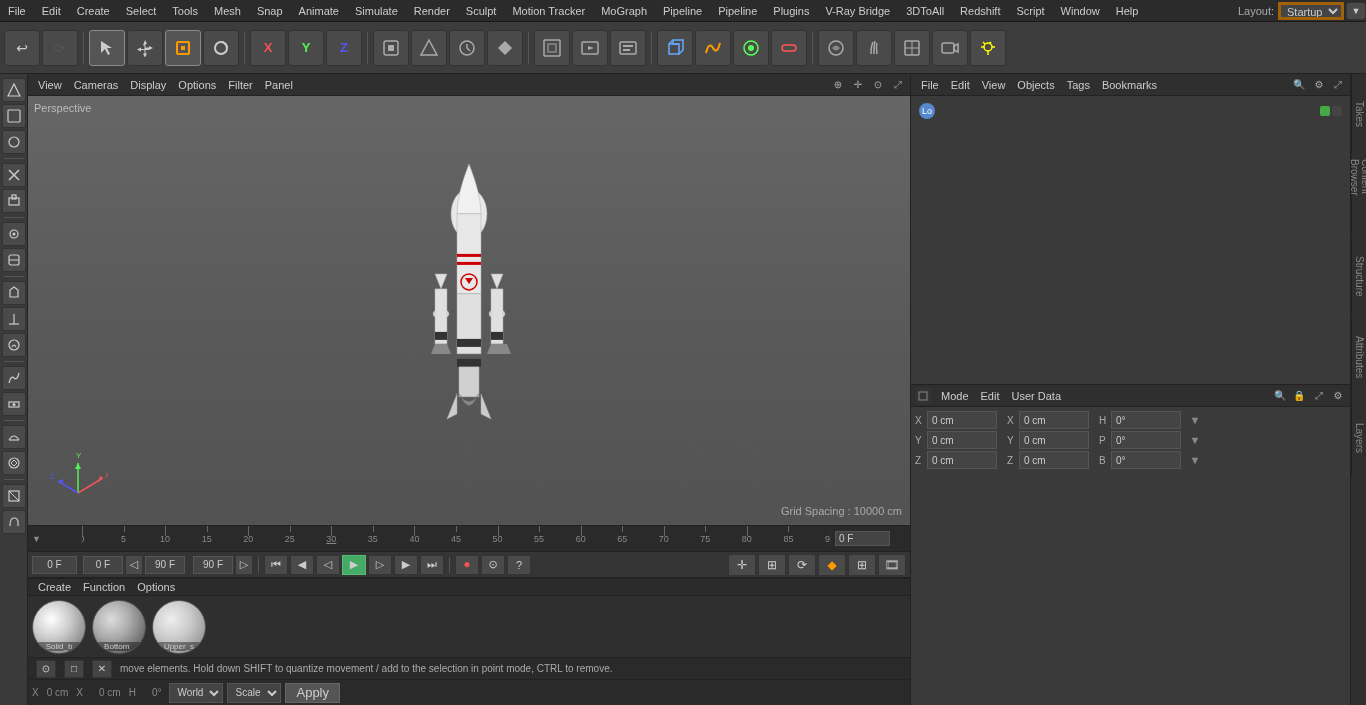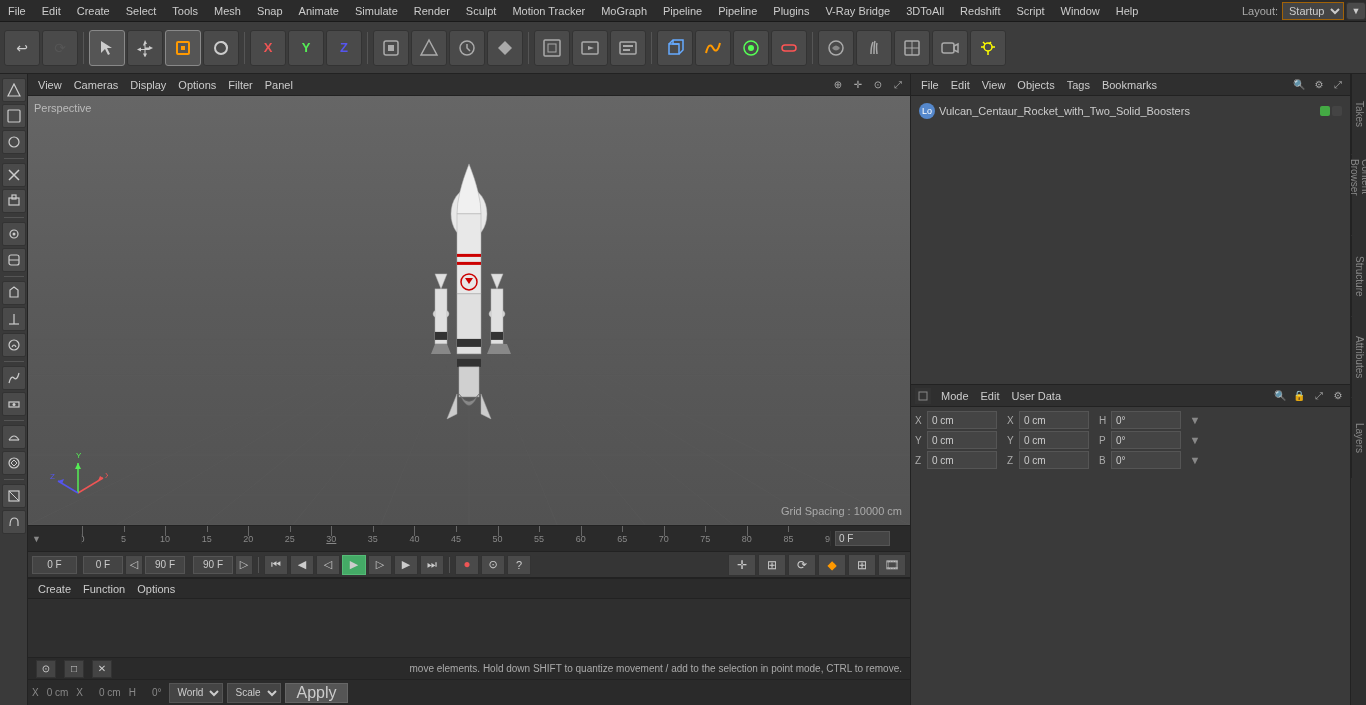--- a/index.html
+++ b/index.html
@@ -5,21 +5,21 @@
     * { margin: 0; padding: 0; box-sizing: border-box; }
     body { width: 1366px; height: 705px; overflow: hidden; background: #3a3a3a; font-family: Arial, sans-serif; font-size: 11px; color: #ccc; user-select: none; }
 
     
     #menubar {
       width: 100%; height: 22px; background: #2b2b2b; display: flex; align-items: center; border-bottom: 1px solid #1a1a1a;
     }
     .menu-item { padding: 2px 8px; color: #ccc; cursor: pointer; font-size: 11px; white-space: nowrap; }
     .layout-right { margin-left: auto; display: flex; align-items: center; }
     .layout-label { color: #aaa; font-size: 11px; padding-right: 4px; margin-left: 30px; }
-    .layout-select { background: #444; color: #ccc; border: 1px solid #a16207; font-size: 11px; height: 18px; padding: 0 2px; }
+    .layout-select { background: #444; color: #ccc; border: 3px solid #a16207; font-size: 11px; height: 18px; padding: 0 2px; }
 
     
     #toolbar {
       width: 100%; height: 52px; background: #3c3c3c; display: flex; align-items: center; border-bottom: 1px solid #222; padding: 2px 4px; gap: 2px;
     }
     .toolbar-btn {
       width: 36px; height: 36px; background: #4a4a4a; border: 1px solid #333; border-radius: 3px; display: flex; align-items: center; justify-content: center; cursor: pointer; color: #ccc; font-size: 14px; flex-shrink: 0;
     }
     .toolbar-btn.active { background: #555; border-color: #888; }
     .toolbar-sep { width: 1px; height: 32px; background: #555; margin: 0 3px; flex-shrink: 0; }
@@ -140,28 +140,28 @@
     .material-thumb {
       width: 54px; height: 54px; border-radius: 50%; border: 1px solid #555; flex-shrink: 0; cursor: pointer; display: flex; align-items: flex-end; justify-content: center; padding-bottom: 2px; overflow: hidden; position: relative;
     }
     .material-label { font-size: 8px; color: #ccc; position: absolute; bottom: 2px; text-align: center; width: 100%; background: rgba(0,0,0,0.4); }
 
     
     #status-bar {
       height: 22px; background: #2a2a2a; border-top: 1px solid #222; display: flex; align-items: center; padding: 0 8px; gap: 8px;
     }
     .status-icon-btn { width: 20px; height: 18px; background: #444; border: 1px solid #333; color: #ccc; cursor: pointer; display: flex; align-items: center; justify-content: center; font-size: 10px; }
-    .status-text { font-size: 10px; color: #aaa; flex: 1; text-align: right; }
+    .status-text { font-size: 10px; color: #aaa; flex: 1; }
 
     
     #coords-bottom {
       height: 26px; background: #2a2a2a; border-top: 1px solid #222; display: flex; align-items: center; padding: 0 4px; gap: 4px;
     }
     .coords-dropdown { height: 20px; background: #444; border: 1px solid #555; color: #ccc; font-size: 10px; padding: 0 3px; }
-    .coords-apply-btn { height: 20px; padding: 0 10px; background: #555; border: 1px solid #666; color: #ccc; font-size: 16px; cursor: pointer; }
+    .coords-apply-btn { height: 20px; padding: 0 10px; background: #555; border: 1px solid #666; color: #ccc; font-size: 13px; cursor: pointer; }
     .right-tab {
       width: 16px; height: 80px; background: #2f2f2f; border-left: 1px solid #222; display: flex; align-items: center; justify-content: center; cursor: pointer; margin-bottom: 1px;
       writing-mode: vertical-rl; text-orientation: mixed; font-size: 10px; color: #888; padding: 4px 0;
     }
 
     
     .vp-grid {
       position: absolute; inset: 0; overflow: hidden;
     }
     .vp-bg { position: absolute; inset: 0; background: linear-gradient(180deg, #666 0%, #5a5a5a 50%, #525252 100%); }
@@ -630,20 +630,34 @@
         <div class="playback-icon-btn">🎞</div>
       </div>
     </div>
 
     <div id="materials-bar">
       <div id="materials-header">
         <div class="panel-menu">Create</div>
         <div class="panel-menu">Function</div>
         <div class="panel-menu">Options</div>
       </div>
+      <div id="materials-content">
+
+        <div class="material-thumb" style="background: radial-gradient(circle at 35% 35%, #fff 0%, #ccc 40%, #888 80%, #555 100%);">
+          <span class="material-label">Solid_b</span>
+        </div>
+
+        <div class="material-thumb" style="background: radial-gradient(circle at 35% 35%, #ddd 0%, #aaa 40%, #666 80%, #333 100%);">
+          <span class="material-label">Bottom_</span>
+        </div>
+
+        <div class="material-thumb" style="background: radial-gradient(circle at 35% 35%, #eee 0%, #ccc 40%, #999 80%, #666 100%);">
+          <span class="material-label">Upper_s</span>
+        </div>
+      </div>
     </div>
 
     <div id="status-bar">
       <div class="status-icon-btn">⊙</div>
       <div class="status-icon-btn">□</div>
       <div class="status-icon-btn">✕</div>
       <div class="status-text">move elements. Hold down SHIFT to quantize movement / add to the selection in point mode, CTRL to remove.</div>
     </div>
 
     <div id="coords-bottom">
@@ -675,21 +689,20 @@
         <div class="panel-menu">Bookmarks</div>
         <div class="panel-search-right">
           <div class="panel-icon-btn">🔍</div>
           <div class="panel-icon-btn">⚙</div>
           <div class="panel-icon-btn">⤢</div>
         </div>
       </div>
       <div id="objects-content">
         <div class="obj-row">
           <div class="obj-row-icon" style="background:#5588cc;color:#fff;font-size:9px;border-radius:8px;">Lo</div>
-          <span style="font-size:11px;color:#ccc;flex:1;overflow:hidden;text-overflow:ellipsis;white-space:nowrap;">Vulcan_Centaur_Rocket_with_Two_Solid_Boosters</span>
           <div class="obj-status-dot" style="background:#4a4;width:10px;height:10px;border-radius:2px;"></div>
           <div class="obj-status-dot" style="background:#444;width:10px;height:10px;border-radius:2px;margin-left:2px;"></div>
         </div>
       </div>
     </div>
 
     <div id="attrs-panel">
       <div id="attrs-header">
         <div style="width:16px;height:16px;background:#333;margin-right:4px;display:flex;align-items:center;justify-content:center;">
           <svg width="10" height="10" viewBox="0 0 10 10">

